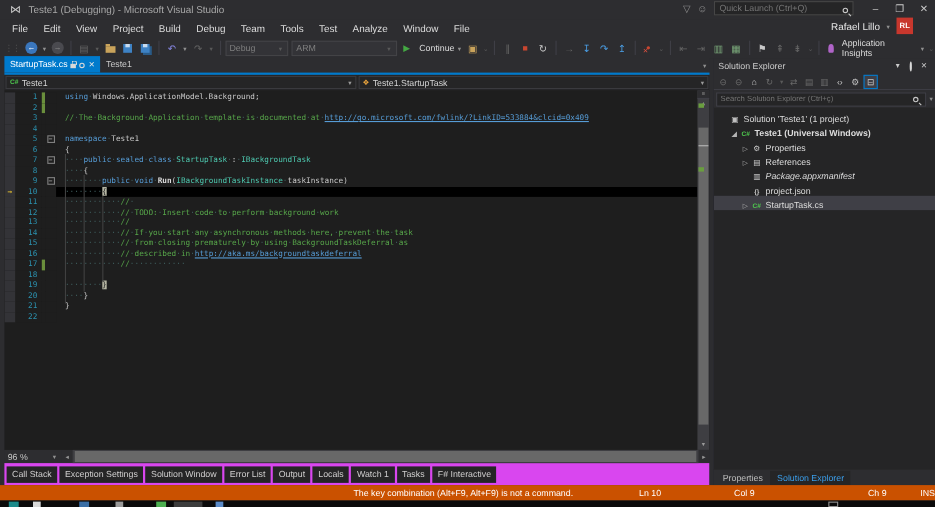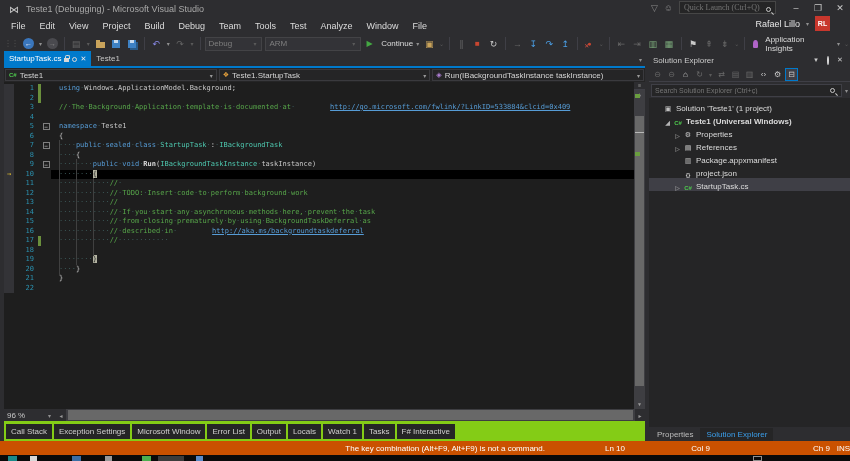--- a/index.html
+++ b/index.html
@@ -4,22 +4,22 @@
 <style>
   *{box-sizing:border-box;margin:0;padding:0;}
   html,body{width:850px;height:461px;overflow:hidden;background:#2D2D30;
     font-family:"Liberation Sans",sans-serif;color:#DCDCDC;}
   .win{width:850px;height:461px;display:flex;flex-direction:column;position:relative;}
 
   
   .titlebar{height:18px;display:flex;align-items:center;background:#2D2D30;font-size:9px;color:#A8A8A8;position:relative;}
   .vslogo{width:12px;text-align:center;color:#C9C9C9;font-size:10px;margin:0 6px 0 8px;}
   .tb-right{position:absolute;right:2px;top:1px;display:flex;align-items:center;gap:6px;}
-  .qlaunch{width:97px;height:13px;background:#252526;border:1px solid #464646;color:#7F7F7F;
-    font-size:8px;padding:0 14px 0 4px;font-family:Liberation Serif, serif;}
+  .qlaunch{width:127px;height:13px;background:#252526;border:1px solid #464646;color:#7F7F7F;
+    font-size:8px;padding:0 14px 0 4px;font-family:Liberation Sans, sans-serif;}
   .qmag{position:relative;width:8px;height:8px;margin-left:-16px;margin-right:8px;}
   .mag{display:inline-block;width:5px;height:5px;border:1px solid #C8C8C8;border-radius:50%;position:relative;}
   .mag::after{content:'';position:absolute;width:3px;height:1px;background:#C8C8C8;transform:rotate(45deg);left:4px;top:5px;}
   .winbtn{width:16px;text-align:center;color:#C8C8C8;font-size:9px;}
   .dimicon{color:#8A8A8A;font-size:9px;}
   .userrow{position:absolute;right:20px;top:16px;display:flex;align-items:center;gap:4px;z-index:5;font-size:9px;color:#E6E6E6;}
   .avatar{width:15px;height:15px;background:#C8372D;color:#fff;font-size:7px;font-weight:bold;
     display:flex;align-items:center;justify-content:center;}
 
   
@@ -88,21 +88,21 @@
   .cl .lnum{width:24px;background:#1E1E1E;color:#2B91AF;text-align:right;padding-right:4px;flex:none;}
   .cl .chg{width:3px;background:#1E1E1E;flex:none;}
   .cl .chg.on{background:#6A8F3C;}
   .cl .fold{width:10px;background:#1E1E1E;flex:none;display:flex;align-items:center;justify-content:center;}
   .foldbox{width:7px;height:7px;border:1px solid #7F7F7F;color:#C8C8C8;font-size:6px;line-height:5px;text-align:center;}
   .cl .ltext{flex:1;padding-left:8px;color:#C8C8C8;}
   .cl.exec .ltext{background:#000;}
   .tk-k{color:#569CD6;}
   .tk-t2{color:#4EC9B0;}
   .tk-c{color:#57A64A;}
-  .tk-l{color:#569CD6;text-decoration:underline;margin-left:35px;}
+  .tk-l{color:#569CD6;text-decoration:underline;}
   .tk-p{color:#C8C8C8;}
   .tk-pb{color:#DCDCDC;font-weight:bold;}
   .tk-b{background:#B4B4A2;color:#1E1E1E;}
   .tk-ws{color:#3E5C5C;}
   .guide{position:absolute;width:1px;background:#404040;z-index:0;}
 
   
   .vscroll{position:absolute;right:0;top:0;bottom:0;width:11px;background:#3E3E42;}
   .vs-split{height:8px;background:#2D2D30;border-bottom:1px solid #3F3F46;text-align:center;color:#888;font-size:5px;line-height:7px;}
   .vs-arrow{height:9px;text-align:center;color:#999;font-size:5px;line-height:9px;}
@@ -113,21 +113,21 @@
 
   
   .hscrollrow{height:12px;display:flex;align-items:center;background:#2D2D30;}
   .zoomcombo{width:52px;height:12px;display:flex;align-items:center;justify-content:space-between;
     font-size:8px;color:#C8C8C8;padding:0 3px;background:#2D2D30;}
   .hs-arrow{width:10px;text-align:center;color:#999;font-size:6px;}
   .hs-track{flex:1;height:12px;background:#3E3E42;position:relative;}
   .hs-thumb{position:absolute;left:2px;right:2px;top:1px;bottom:1px;background:#686868;}
 
   
-  .bottomtabs{height:20px;background:#84cc16;display:flex;align-items:center;padding-left:2px;gap:2px;}
+  .bottomtabs{height:20px;background:#d946ef;display:flex;align-items:center;padding-left:2px;gap:2px;}
   .btab{font-size:8px;color:#D0CFCF;background:#252526;padding:3px 5px;}
 
   
   .se-title{height:14px;display:flex;align-items:center;font-size:8px;color:#CBCBCB;padding:0 4px;}
   .se-title .sp{flex:1;}
   .se-ticon{width:12px;text-align:center;color:#CBCBCB;font-size:7px;}
   .se-toolbar{height:15px;display:flex;align-items:center;padding:0 2px;gap:1px;border-bottom:1px solid #3F3F46;}
   .se-ti{width:13px;height:13px;display:flex;align-items:center;justify-content:center;font-size:8px;color:#C8C8C8;}
   .se-ti.dim{color:#6A6A6A;}
   .se-ti.hl{border:1px solid #007ACC;background:#3F3F46;}
@@ -143,21 +143,21 @@
   .texp{width:9px;text-align:center;font-size:6px;color:#B4B4B4;flex:none;}
   .tico{width:12px;text-align:center;font-size:7px;color:#C8C8C8;flex:none;}
   .paneltabs{height:14px;display:flex;align-items:flex-end;background:#2D2D30;gap:1px;padding-left:2px;}
   .ptab{font-size:8px;color:#BDBDBD;padding:2px 6px;}
   .ptab.active{background:#252526;color:#3B9EEA;}
 
   
   .statusbar{height:14px;background:#CA5100;display:flex;align-items:center;font-size:8px;color:#fff;text-align:right;}
   .sb-msg{flex:1;padding-left:4px;}
   .sb-seg{flex:none;}
-  .sb-ln{width:80px;padding-left:12px;}.sb-col{width:85px;}.sb-ch{width:120px;}.sb-ins{width:20px;}
+  .sb-ln{width:80px;padding-left:12px;}.sb-col{width:85px;}.sb-ch{width:120px;}.sb-ins{width:44px;}
 
   
   .taskbar{height:6px;background:#0A0A0A;position:relative;}
   .tb-sliver{position:absolute;bottom:0;height:5px;}
 </style>
 </head>
 <body>
 
 <div class="win">
 
@@ -291,26 +291,20 @@
       <div class="navbar">
         <span class="navcombo">
           <span class="csbadge">C#</span>
           <span>Teste1</span>
             <span class="spacer"></span>
           <span class="nc-caret">▾</span>
         </span>
         <span class="navcombo">
           <span class="classbadge">❖</span>
           <span>Teste1.StartupTask</span>
-            <span class="spacer"></span>
-          <span class="nc-caret">▾</span>
-        </span>
-        <span class="navcombo">
-          <span class="methodbadge">◈</span>
-          <span>Run(IBackgroundTaskInstance taskInstance)</span>
             <span class="spacer"></span>
           <span class="nc-caret">▾</span>
         </span>
       </div>
 
       <div class="editor">
         <div class="code-lines" id="code">
             <div class="cl"><span class="ind"></span><span class="lnum">1</span><span class="chg on"></span><span class="fold"></span><span class="ltext"><span class="tk-k">using</span><span class="tk-p"><span class="tk-ws">·</span>Windows.ApplicationModel.Background;</span></span></div>
             <div class="cl"><span class="ind"></span><span class="lnum">2</span><span class="chg on"></span><span class="fold"></span><span class="ltext"></span></div>
             <div class="cl"><span class="ind"></span><span class="lnum">3</span><span class="chg"></span><span class="fold"></span><span class="ltext"><span class="tk-c">//<span class="tk-ws">·</span>The<span class="tk-ws">·</span>Background<span class="tk-ws">·</span>Application<span class="tk-ws">·</span>template<span class="tk-ws">·</span>is<span class="tk-ws">·</span>documented<span class="tk-ws">·</span>at<span class="tk-ws">·</span></span><span class="tk-l">http://go.microsoft.com/fwlink/?LinkID=533884&amp;clcid=0x409</span></span></div>
@@ -356,21 +350,21 @@
         <span class="hs-arrow">◂</span>
         <span class="hs-track">
           <span class="hs-thumb"></span>
         </span>
         <span class="hs-arrow">▸</span>
       </div>
 
       <div class="bottomtabs" id="bottomtabs">
           <span class="btab">Call Stack</span>
           <span class="btab">Exception Settings</span>
-          <span class="btab">Microsoft Window</span>
+          <span class="btab">Solution Window</span>
           <span class="btab">Error List</span>
           <span class="btab">Output</span>
           <span class="btab">Locals</span>
           <span class="btab">Watch 1</span>
           <span class="btab">Tasks</span>
           <span class="btab">F# Interactive</span>
         </div>
     </div>
 
     <div class="splitter"></div>
@@ -423,21 +417,21 @@
           <div class="trow">
             <span style="width:24px;flex:none;"></span>
             <span class="texp">▷</span>
             <span class="tico" style="color:#C8C8C8;">▤</span>
             <span style="padding-left:2px;">References</span>
           </div>
           <div class="trow">
             <span style="width:24px;flex:none;"></span>
             <span class="texp"></span>
             <span class="tico" style="color:#C8C8C8;">▥</span>
-            <span style="padding-left:2px;">Package.appxmanifest</span>
+            <span style="padding-left:2px;font-style:italic;">Package.appxmanifest</span>
           </div>
           <div class="trow">
             <span style="width:24px;flex:none;"></span>
             <span class="texp"></span>
             <span class="tico" style="color:#C8C8C8;font-weight:bold;font-size:6px;">{}</span>
             <span style="padding-left:2px;">project.json</span>
           </div>
           <div class="trow sel">
             <span style="width:24px;flex:none;"></span>
             <span class="texp">▷</span>

